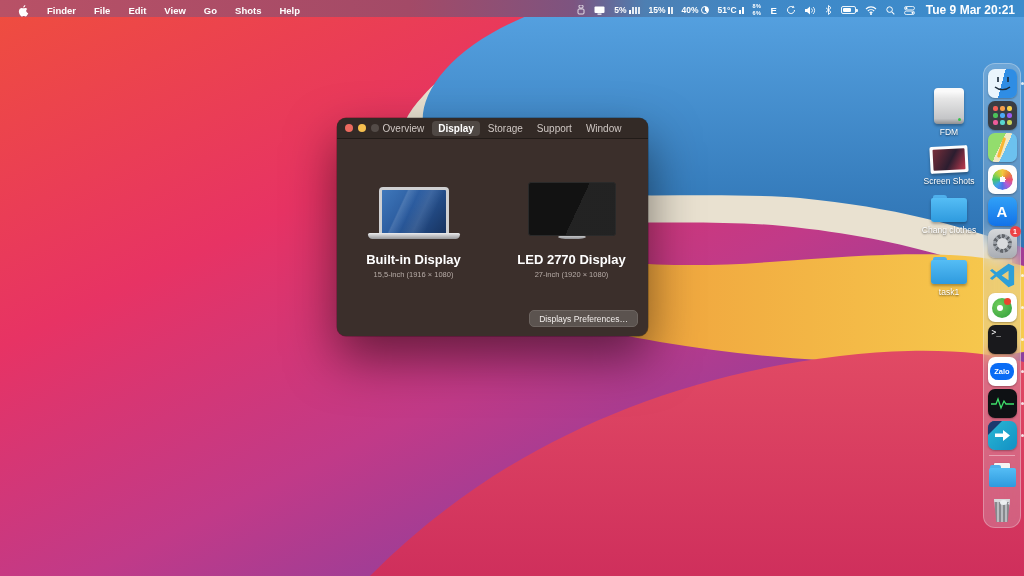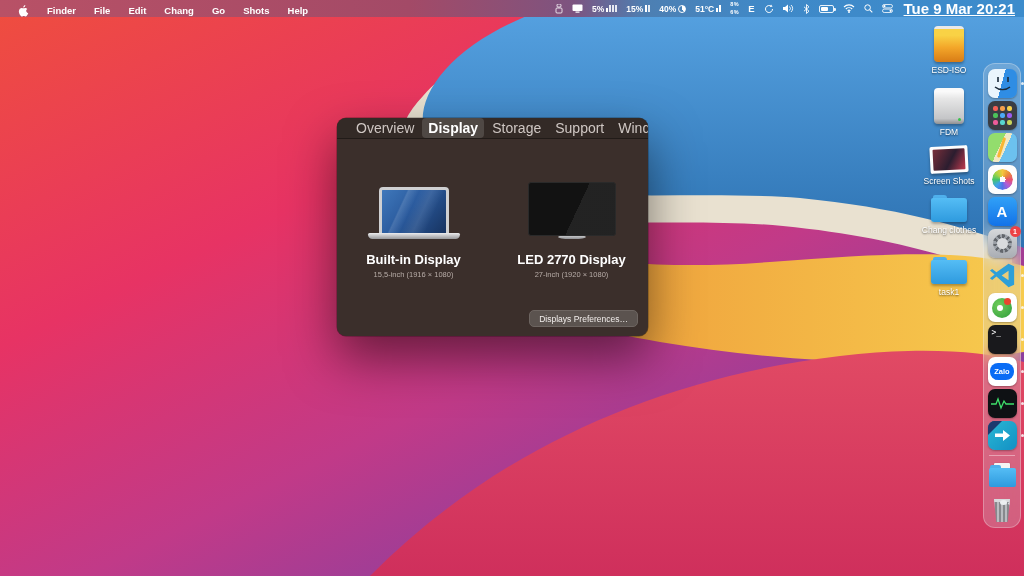--- a/index.html
+++ b/index.html
@@ -19,32 +19,32 @@
   .bars { display:flex; align-items:flex-end; gap:1px; }
   .bar { width:2px; height:7px; border:1px solid rgba(255,255,255,.85); }
   .bar.f { background:#fff; }
   .bar.h { height:4px; background:#fff; border:none; }
   .gauge { width:8px; height:8px; border-radius:50%; border:1px solid #fff;
     background:conic-gradient(#fff 0 40%, transparent 40%); }
   .sensor-col { display:flex; flex-direction:column; line-height:5.5px; font-size:5.5px; letter-spacing:.5px; }
   .batt { position:relative; width:15px; height:8px; border:1px solid rgba(255,255,255,.9); border-radius:2px; padding:1px; }
   .batt i { display:block; height:100%; width:72%; background:#fff; border-radius:1px; }
   .batt::after { content:""; position:absolute; right:-3px; top:2px; width:2px; height:3px; background:rgba(255,255,255,.9); border-radius:0 1px 1px 0; }
-  .mb-clock { font-weight:600; font-size:15px; margin-left:2px;text-decoration:underline; }
+  .mb-clock { font-weight:600; font-size:12px; margin-left:2px; }
 
   
   #about-window { position:absolute; left:337px; top:118px; width:311px; height:218px;
     border-radius:9px; box-shadow:0 22px 50px rgba(0,0,0,.5), 0 0 0 .5px rgba(0,0,0,.4); z-index:30;
     background:#3b2f2b; overflow:hidden; }
   .titlebar { height:21px; background:#332a26; display:flex; align-items:center; padding:0 8px;
     border-bottom:1px solid rgba(0,0,0,.35); }
   .tl { width:8px; height:8px; border-radius:50%; margin-right:5px; }
   .tl.red { background:#ec6a5e; } .tl.yel { background:#f5bf4f; } .tl.grn { background:#534b47; }
   .tabs { display:flex; gap:2px; margin:0 auto; transform:translateX(-10px); }
-  .tab { font-size:14px; color:#cfc7c3; padding:2px 6px; border-radius:4px; }
+  .tab { font-size:10px; color:#cfc7c3; padding:2px 6px; border-radius:4px; }
   .tab.sel { color:#fff; font-weight:700; background:rgba(255,255,255,.14); }
   .win-body { position:relative; height:197px; }
   .display-row { display:flex; justify-content:center; gap:34px; padding-top:22px; }
   .display-card { width:124px; display:flex; flex-direction:column; align-items:center; }
   .gfx { height:78px; display:flex; flex-direction:column; justify-content:flex-end; align-items:center; }
   .laptop-screen { width:70px; height:46px; border:3px solid #cfd0d2; border-bottom:none; border-radius:4px 4px 0 0;
     background:linear-gradient(130deg,#3f78bb 0%,#2a5a9d 45%,#173360 100%); position:relative; overflow:hidden; }
   .laptop-screen::after{ content:""; position:absolute; inset:0;
     background:linear-gradient(115deg,transparent 30%,rgba(255,255,255,.13) 32%,transparent 45%,rgba(255,255,255,.10) 60%,transparent 75%); }
   .laptop-base { width:92px; height:6px; border-radius:2px 2px 6px 6px;
@@ -165,21 +165,21 @@
   <div id="menubar">
     <div class="mb-left">
       <span class="mb-menu">
         <svg width="11" height="13" viewBox="0 0 11 14">
             <path fill="#fff" d="M8.4 7.4c0-1.4 1.1-2 1.2-2.1-.7-1-1.7-1.1-2-1.1-.9-.1-1.7.5-2.1.5-.4 0-1.1-.5-1.8-.5C2.3 4.2.5 5.4.5 7.8c0 1.5.6 3 1.3 4 .6.9 1.2 1.7 2 1.7.8 0 1.1-.5 2-.5s1.2.5 2 .5 1.4-.9 2-1.8c.4-.7.6-1.3.8-1.7-1.6-.6-2.2-1.6-2.2-2.6zM6.9 2.9c.4-.5.6-1.1.6-1.7-.6 0-1.3.4-1.7.9-.4.4-.7 1-.6 1.7.7 0 1.3-.4 1.7-.9z"></path>
           </svg>
       </span>
       <span class="mb-menu app">Finder</span>
       <span class="mb-menu">File</span>
       <span class="mb-menu">Edit</span>
-      <span class="mb-menu">Chang</span>
+      <span class="mb-menu">View</span>
       <span class="mb-menu">Go</span>
       <span class="mb-menu">Shots</span>
       <span class="mb-menu">Help</span>
     </div>
     <div class="mb-right">
       <span class="st">
         <svg width="8" height="10" viewBox="0 0 8 10">
             <rect x="2" y="0" width="4" height="3" rx="1" fill="none" stroke="#fff" stroke-width=".8"></rect>
             <rect x="1" y="4" width="6" height="5" rx="1" fill="none" stroke="#fff" stroke-width=".8"></rect>
           </svg>
@@ -297,24 +297,20 @@
           <div class="disp-name">LED 2770 Display</div>
           <div class="disp-spec">27-inch (1920 × 1080)</div>
         </div>
       </div>
       <div class="btn-row">
         <button class="prefs-btn">Displays Preferences…</button>
       </div>
     </div>
   </div>
 
-  <div class="dicon" style="top:26px">
-    <span class="drive orange"></span>
-    <span class="lbl">ESD-ISO</span>
-  </div>
   <div class="dicon" style="top:88px">
     <span class="drive silver"></span>
     <span class="lbl">FDM</span>
   </div>
   <div class="dicon" style="top:146px">
     <span class="photo">
         <i></i>
       </span>
     <span class="lbl">Screen Shots</span>
   </div>

